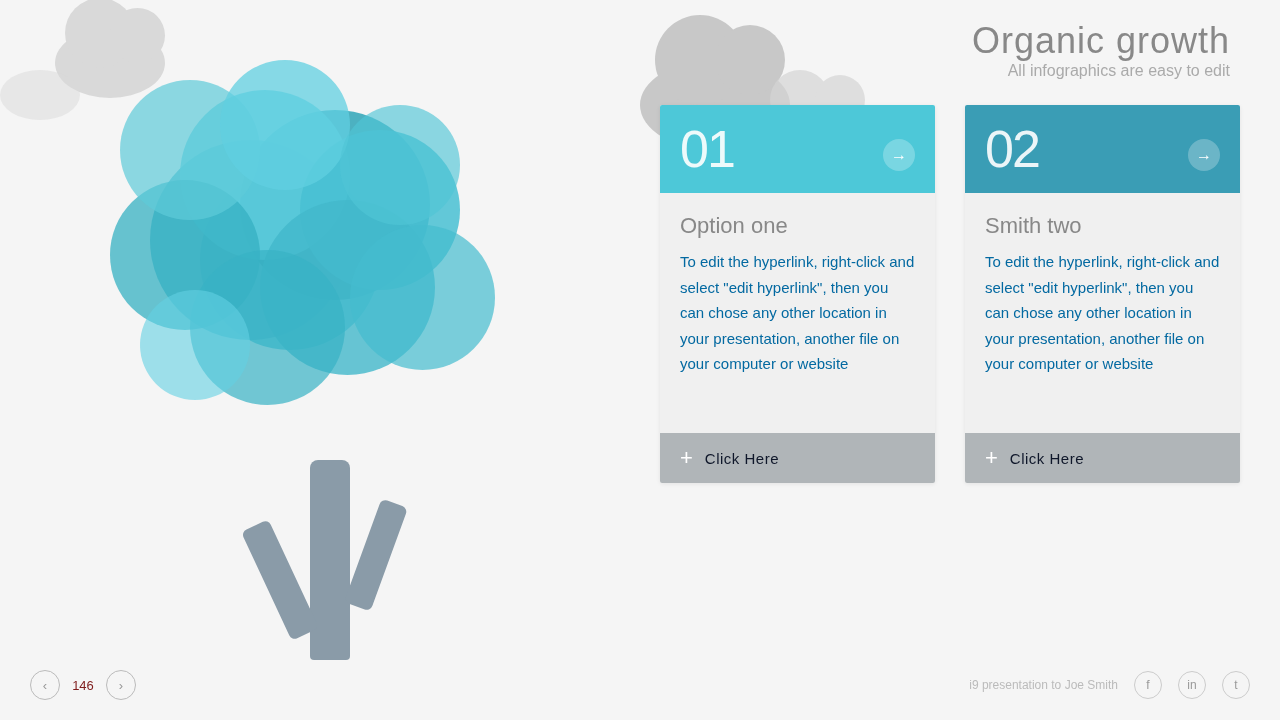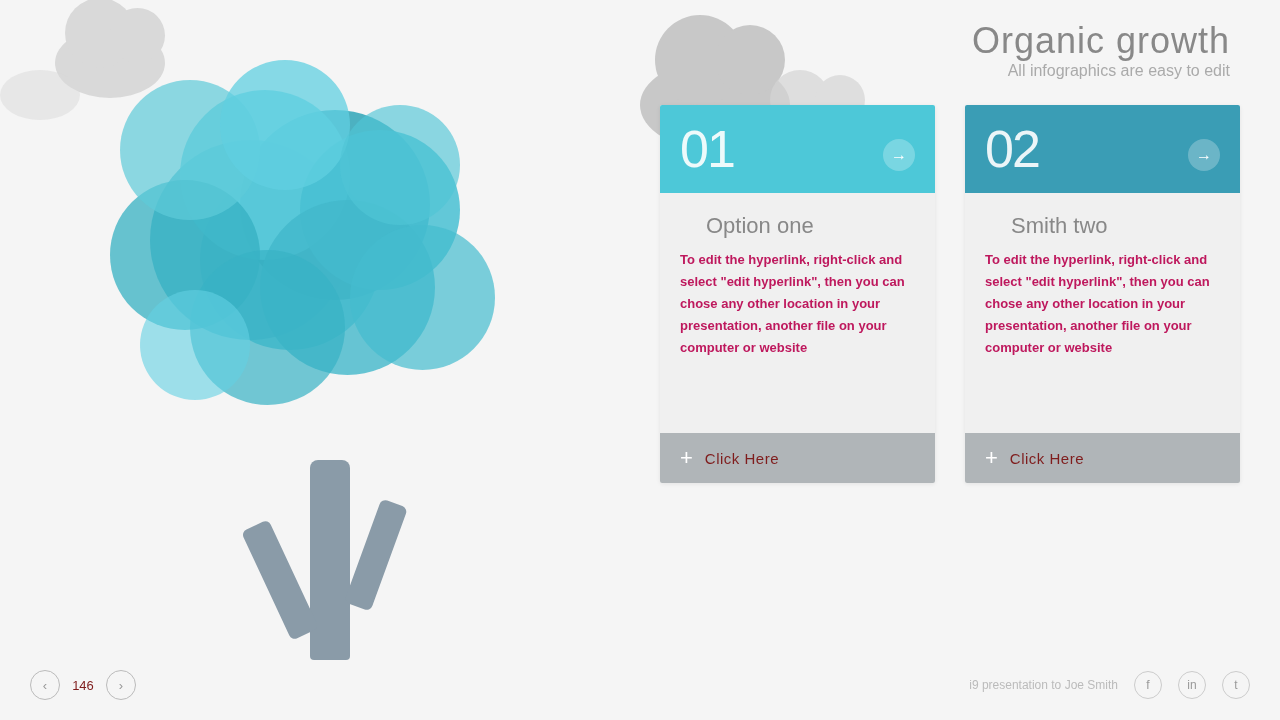--- a/index.html
+++ b/index.html
@@ -218,49 +218,47 @@
       padding: 20px 20px 15px 20px;
       background: #f0f0f0;
       min-height: 240px;
     }
 
     .card-option-title {
       font-size: 22px;
       font-weight: 400;
       color: #888;
       margin-bottom: 10px;
-      margin-left: 26px;
     }
 
     .card-description {
-      font-size: 13px;
-      color: #be185d;
+      font-size: 15px;
+      color: #0369a1;
       line-height: 1.7;
-      font-weight: bold;
     }
 
     .card-footer {
       background: #b0b5b8;
       padding: 14px 20px;
       display: flex;
       align-items: center;
       gap: 12px;
       cursor: pointer;
     }
 
     .plus-icon {
       font-size: 22px;
       color: white;
       font-weight: 300;
       line-height: 1;
     }
 
     .click-here-text {
       font-size: 15px;
-      color: #7f1d1d;
+      color: #0f172a;
       font-weight: 300;
       letter-spacing: 0.5px;
     }
 
     
     .bottom-bar {
       position: absolute;
       bottom: 20px;
       left: 0;
       right: 0;

